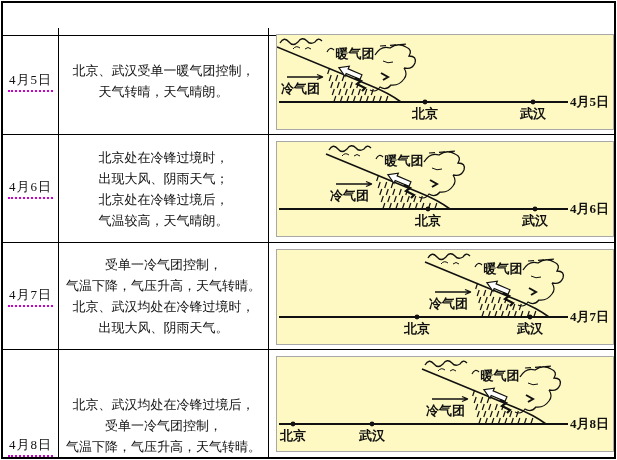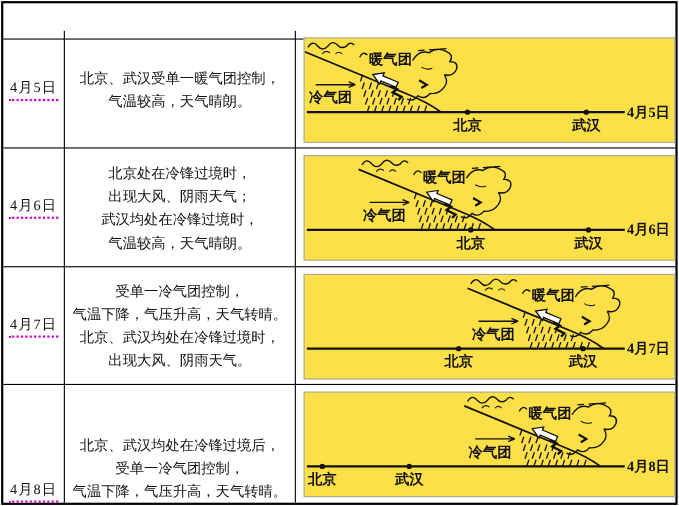--- a/index.html
+++ b/index.html
@@ -33,21 +33,21 @@
     padding:0 1px 1px 1px;
     white-space:nowrap;
   }
   .cause-cell{font-size:13px;line-height:21px;}
   .cause-text{white-space:pre-line;text-align:center;width:100%;}
   .diagram-cell{position:relative;}
   .frame{
     position:absolute;left:7px;top:6px;
     width:336px;height:94px;
     border:1px solid #a8a8a8;
-    background:#fde047;
+    background:#fef9c3;
   }
   .frame svg{display:block;}
   .dg-label{font-size:13px;font-weight:bold;}
   .dg-city{font-size:13px;font-weight:bold;}
   .dg-date{font-size:13px;font-weight:bold;}
 </style>
 </head>
 <body>
 
 <div class="page">
@@ -55,21 +55,21 @@
 
     <div class="cell hdr">日期</div>
     <div class="cell hdr">成因</div>
     <div class="cell hdr last-col">图解</div>
 
     <div class="cell date-cell">
       <span class="date-underline" style="border-bottom-color: rgb(204, 0, 204);">4月5日</span>
     </div>
     <div class="cell cause-cell">
       <div class="cause-text">北京、武汉受单一暖气团控制，
-气温较高，天气晴朗。</div>
+天气转晴，天气晴朗。</div>
     </div>
     <div class="cell diagram-cell last-col">
       <div class="frame" style="border-color: rgb(168, 168, 168);">
           <svg width="336" height="94" viewBox="0 0 336 94">
             <g transform="translate(0,0)">
               <path d="M0,12 L92,50 Q112,58 124,67" stroke="#111111" stroke-width="1.6" fill="none"></path>
               <path d="M3,8 q4,-7 9,-1 q4,5 9,0 q4,-6 9,-1 q3,4 8,1 q3,-5 7,-1" stroke="#111111" stroke-width="1.3" fill="none"></path>
               <path d="M16,14 q3,-4 7,-1 m5,1 q3,-3 6,0" stroke="#111111" stroke-width="1" fill="none"></path>
               <path d="M50,17 q3,-6 7,-2" stroke="#111111" stroke-width="1.2" fill="none"></path>
               <text x="78" y="23" text-anchor="middle" class="dg-label" fill="#111111">暖气团</text>
@@ -119,21 +119,21 @@
           </svg>
         </div>
     </div>
 
     <div class="cell date-cell">
       <span class="date-underline" style="border-bottom-color: rgb(204, 0, 204);">4月6日</span>
     </div>
     <div class="cell cause-cell">
       <div class="cause-text">北京处在冷锋过境时，
 出现大风、阴雨天气；
-武汉均处在冷锋过境时，
+北京处在冷锋过境后，
 气温较高，天气晴朗。</div>
     </div>
     <div class="cell diagram-cell last-col">
       <div class="frame" style="border-color: rgb(168, 168, 168);">
           <svg width="336" height="94" viewBox="0 0 336 94">
             <g transform="translate(49,0)">
               <path d="M0,12 L92,50 Q112,58 124,67" stroke="#111111" stroke-width="1.6" fill="none"></path>
               <path d="M3,8 q4,-7 9,-1 q4,5 9,0 q4,-6 9,-1 q3,4 8,1 q3,-5 7,-1" stroke="#111111" stroke-width="1.3" fill="none"></path>
               <path d="M16,14 q3,-4 7,-1 m5,1 q3,-3 6,0" stroke="#111111" stroke-width="1" fill="none"></path>
               <path d="M50,17 q3,-6 7,-2" stroke="#111111" stroke-width="1.2" fill="none"></path>

